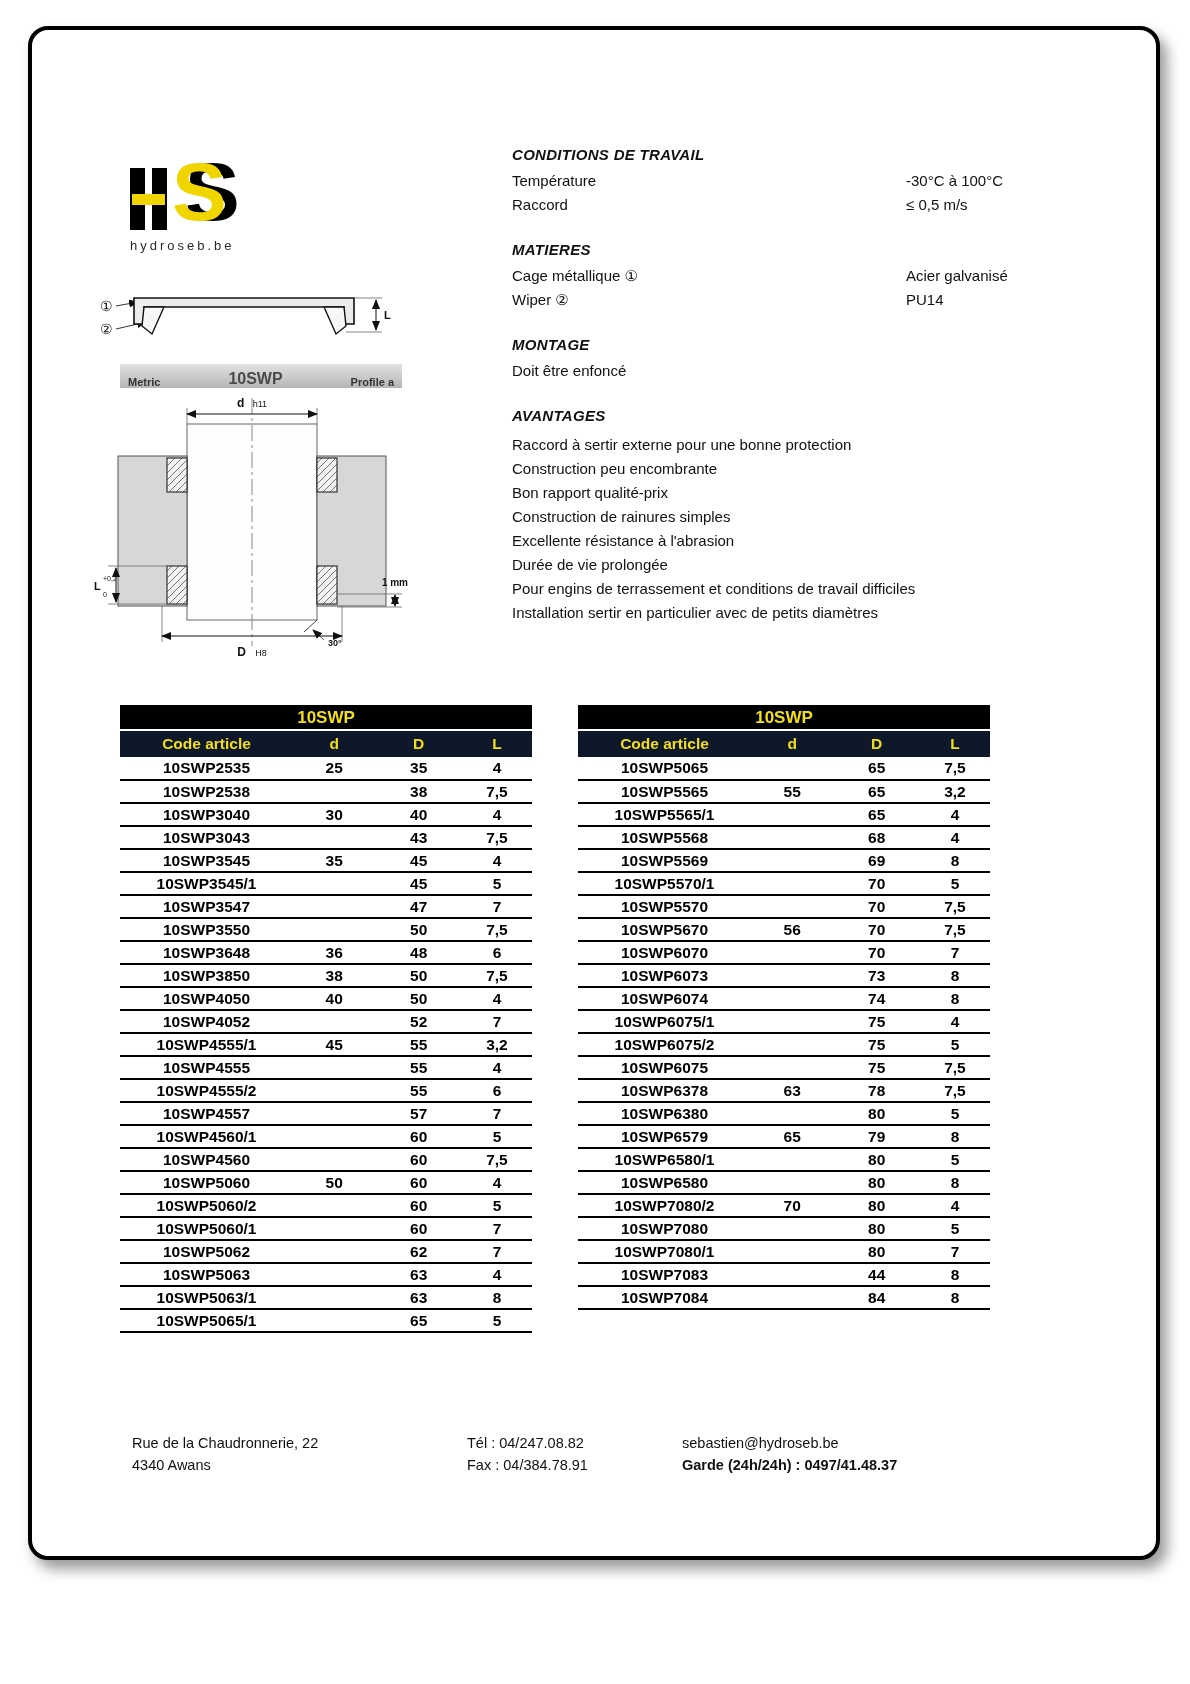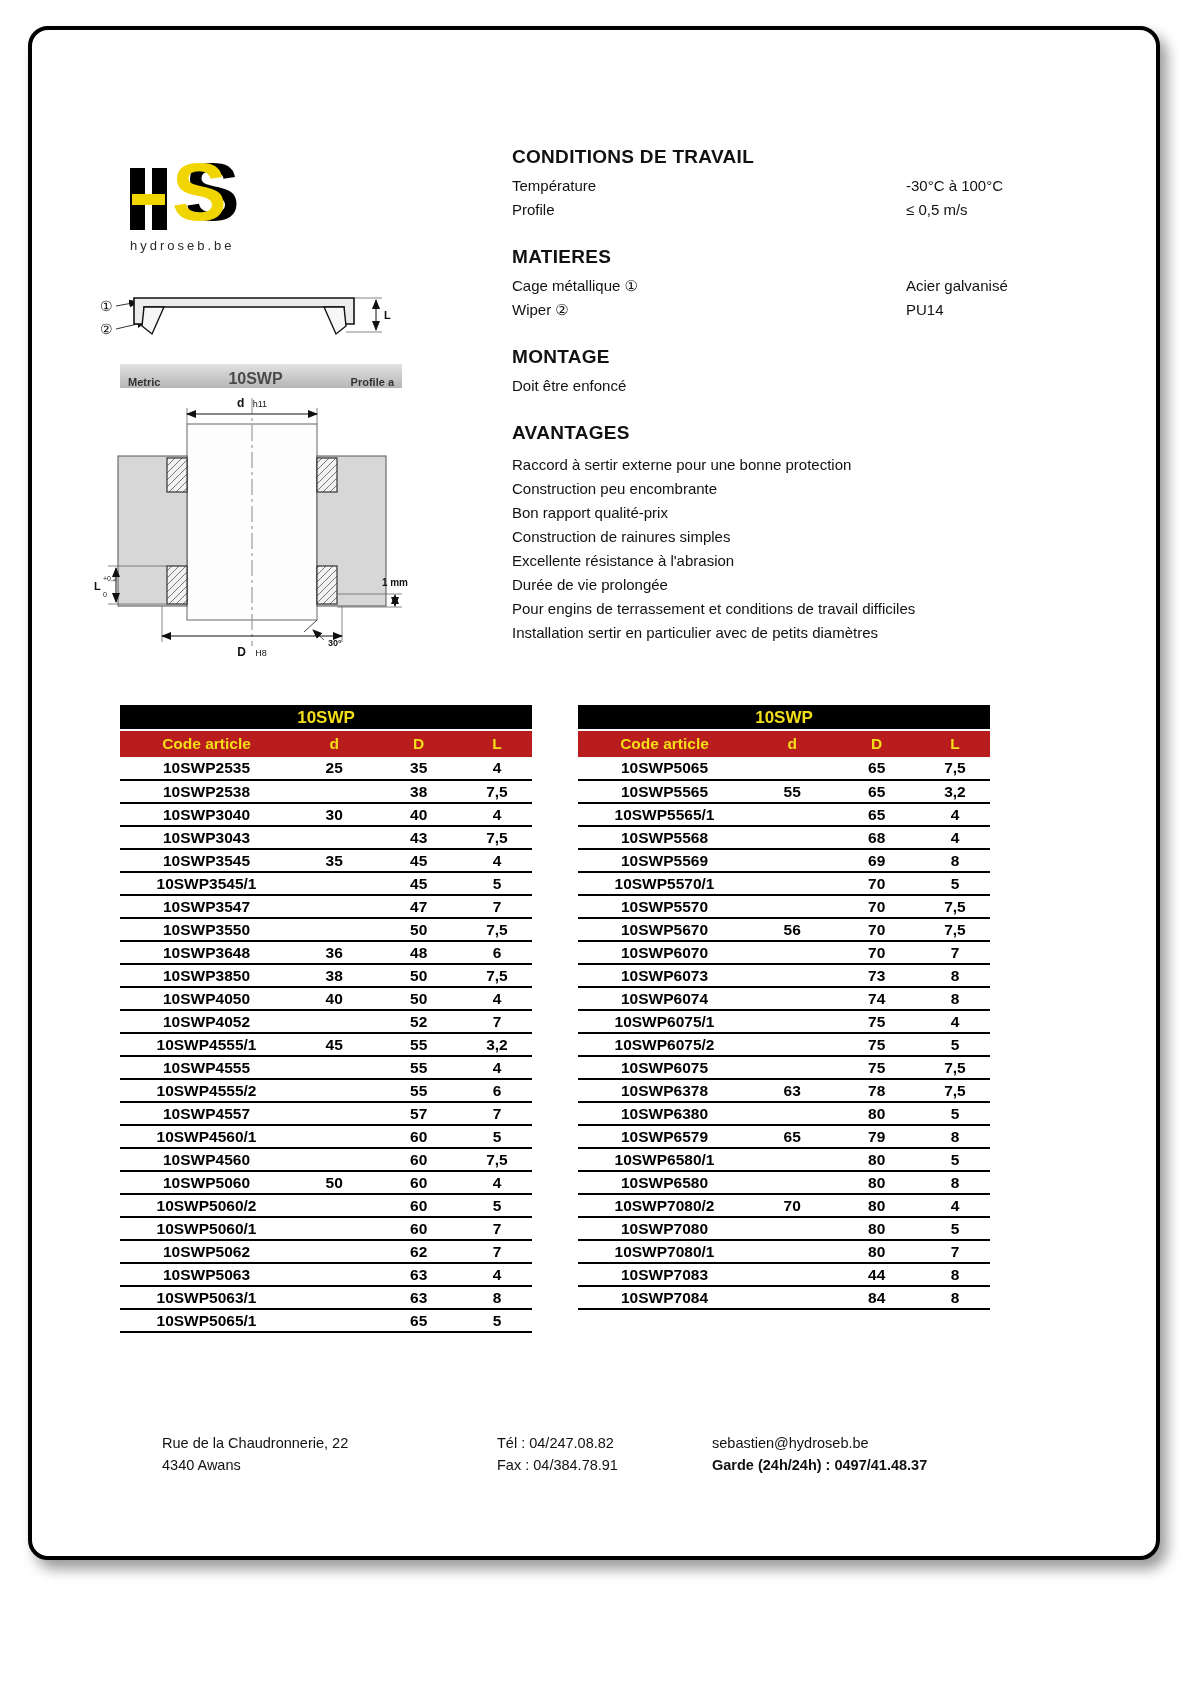--- a/index.html
+++ b/index.html
@@ -31,47 +31,47 @@
     background:linear-gradient(#e2e2e2,#b5b5b5);
     display:flex; align-items:flex-end; justify-content:space-between; padding:0 8px;
   }
   .metric-bar .mb-left, .metric-bar .mb-right { font-size:11px; font-weight:bold; color:#333; }
   .metric-bar .mb-center { font-size:16px; font-weight:bold; color:#4a4a4a; }
   .big-draw { position:absolute; left:60px; top:364px; }
 
   
   .rightcol { position:absolute; left:480px; top:116px; width:524px; }
   .sec { margin-bottom:21px; }
-  .sec-title { font-weight:bold; font-size:19px; letter-spacing:.3px; margin-bottom:9px; }
+  .sec-title { font-weight:bold; font-size:15px; letter-spacing:.3px; margin-bottom:9px;font-style:italic; }
   .specrow { position:relative; height:24px; font-size:15px; }
   .specrow .val { position:absolute; left:394px; top:0; }
   .adv-line { font-size:15px; line-height:24px; }
 
   
   .dtable { position:absolute; top:675px; width:412px; }
   .dtable.t-left { left:88px; }
   .dtable.t-right { left:546px; }
   .ttitle {
     background:#000; color:var(--yellow); font-weight:bold; font-size:17px;
     text-align:center; height:26px; line-height:26px; border-bottom:2px solid #fff;
   }
   .dtable table { width:100%; border-collapse:collapse; table-layout:fixed; }
   .dtable th {
-    background:#b91c1c; color:var(--yellow); font-size:15.5px; font-weight:bold;
+    background:#0f172a; color:var(--yellow); font-size:15.5px; font-weight:bold;
     height:26px; text-align:center; padding:0;
   }
   .dtable td {
     height:23px; font-size:15.5px; font-weight:bold; text-align:center;
     border-bottom:2px solid #000; padding:0; color:#000; white-space:nowrap;
   }
   col.c1 { width:42%; } col.c2 { width:20%; } col.c3 { width:21%; } col.c4 { width:17%; }
 
   
   .footer { position:absolute; left:100px; top:1402px; width:800px; display:flex; font-size:14.5px; line-height:22px; }
-  .f-left { width:335px;margin-left:30px; } .f-mid { width:215px; } .f-right { flex:1; text-align:left; }
+  .f-left { width:335px; } .f-mid { width:215px; } .f-right { flex:1; text-align:left; }
   .f-right .bold { font-weight:bold; }
 
   svg text { font-family:"Liberation Sans", sans-serif; fill:#111; }
 </style>
 </head>
 <body>
 
 <div class="frame">
 
   <div class="logo">
@@ -190,21 +190,21 @@
 
   <div class="rightcol">
 
     <div class="sec">
       <div class="sec-title">CONDITIONS DE TRAVAIL</div>
       <div class="specrow">
         <span>Température</span>
         <span class="val">-30°C à 100°C</span>
       </div>
       <div class="specrow">
-        <span>Profile</span>
+        <span>Raccord</span>
         <span class="val">≤ 0,5 m/s</span>
       </div>
     </div>
 
     <div class="sec">
       <div class="sec-title">MATIERES</div>
       <div class="specrow">
         <span>Cage métallique ①</span>
         <span class="val">Acier galvanisé</span>
       </div>

